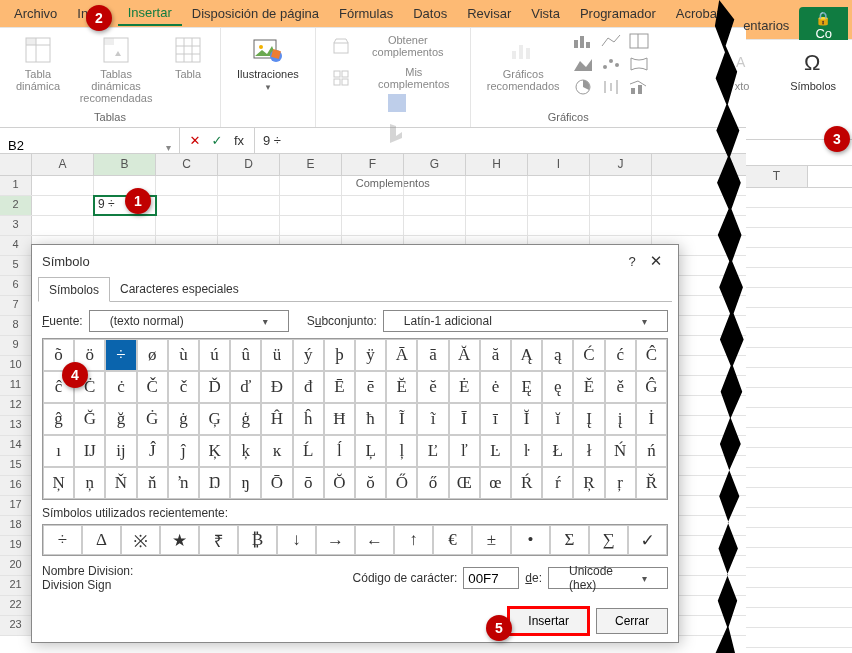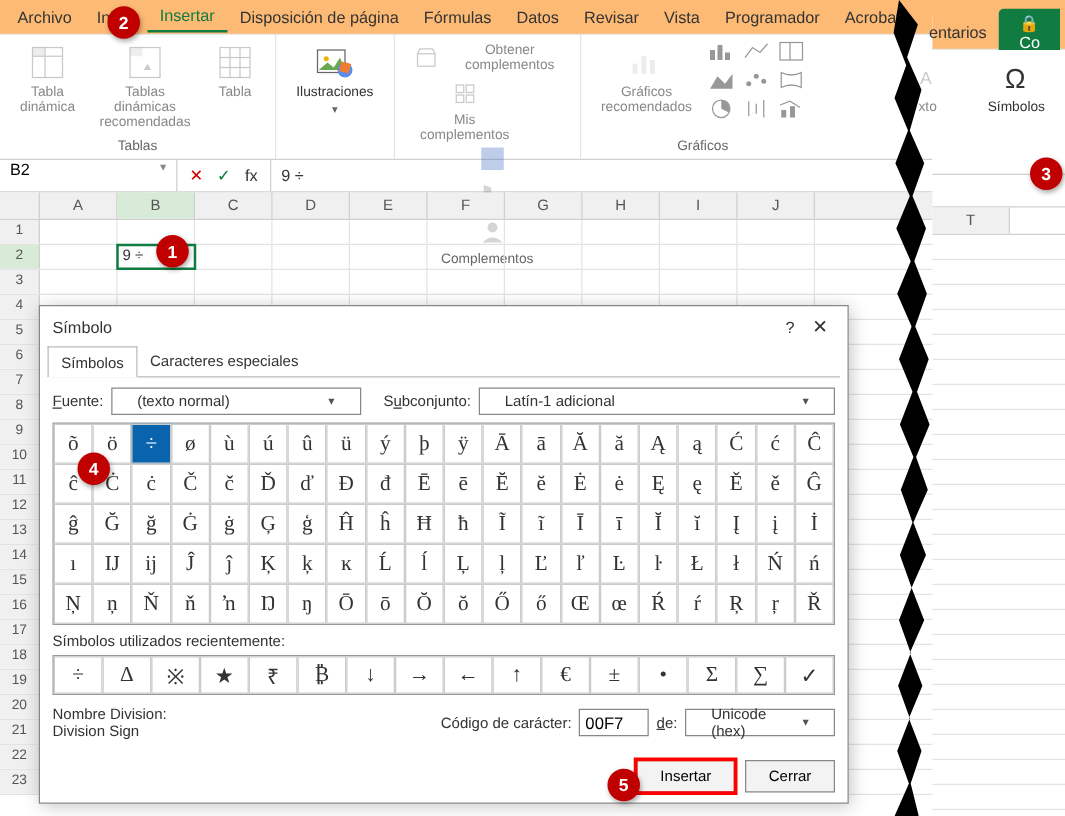--- a/index.html
+++ b/index.html
@@ -17,21 +17,21 @@
 .ribbon-btn .label{font-size:11px;line-height:1.1;max-width:80px}
 .ribbon-btn.enabled{color:#333}
 .ribbon-btn.enabled .icon svg{opacity:1}
 .rhs{position:absolute;top:12px;right:0;width:106px;height:653px;background:#fff;display:flex;flex-direction:column}
 .rhs .menubar{height:28px;justify-content:flex-end}
 .rhs .ribbon{justify-content:flex-end;border-right:none}
 .rhs .cols{display:flex;height:22px;border-bottom:1px solid #d0d0d0}
 .rhs .colh{width:62px;text-align:center;font-size:12px;color:#555;padding-top:3px;border-right:1px solid #d0d0d0;background:#f0f0f0}
 .rhs .row{height:20px;border-bottom:1px solid #e3e3e3}
 .formula-bar{display:flex;align-items:center;height:26px;border-bottom:1px solid #d0d0d0;background:#fff}
-.name-box{width:142px;border-right:1px solid #d0d0d0;padding:0 8px;display:flex;align-items:flex-start;justify-content:space-between;height:100%}
+.name-box{width:180px;border-right:1px solid #d0d0d0;padding:0 8px;display:flex;align-items:flex-end;justify-content:space-between;height:100%}
 .name-box input{border:none;width:60px;font-size:13px;outline:none}
 .fx-controls{display:flex;align-items:center;padding:0 6px;gap:4px;border-right:1px solid #d0d0d0;height:100%}
 .fx-controls span{width:18px;text-align:center}
 .fx-input{flex:1;padding:0 8px}
 .grid{position:relative}
 .col-headers{display:flex;height:22px;background:#f0f0f0;border-bottom:1px solid #d0d0d0}
 .corner{width:32px;border-right:1px solid #d0d0d0;background:#f0f0f0}
 .colh{width:62px;text-align:center;font-size:12px;padding-top:3px;border-right:1px solid #d0d0d0;color:#555}
 .colh.sel{background:#d8ead8}
 .rows .row{display:flex;height:20px;border-bottom:1px solid #e3e3e3}
@@ -151,21 +151,21 @@
     <div class="ribbon-group-content" style="flex-direction:column;gap:4px">
       <div class="ribbon-btn" style="flex-direction:row;gap:18px">
         <span class="icon" style="width:18px;height:18px">
             <svg width="16" height="16">
               <rect x="1" y="5" width="14" height="10" fill="none" stroke="#888"></rect>
               <path d="M1 5 l2-4 h10 l2 4" fill="none" stroke="#888"></path>
             </svg>
           </span>
         <span class="label">Obtener complementos</span>
       </div>
-      <div class="ribbon-btn" style="flex-direction:column;gap:6px">
+      <div class="ribbon-btn" style="flex-direction:row;gap:24px">
         <span class="icon" style="width:18px;height:18px">
             <svg width="16" height="16">
               <rect x="1" y="1" width="6" height="6" stroke="#888" fill="none"></rect>
               <rect x="9" y="1" width="6" height="6" stroke="#888" fill="none"></rect>
               <rect x="1" y="9" width="6" height="6" stroke="#888" fill="none"></rect>
               <rect x="9" y="9" width="6" height="6" stroke="#888" fill="none"></rect>
             </svg>
           </span>
         <span class="label">Mis complementos</span>
       </div>

